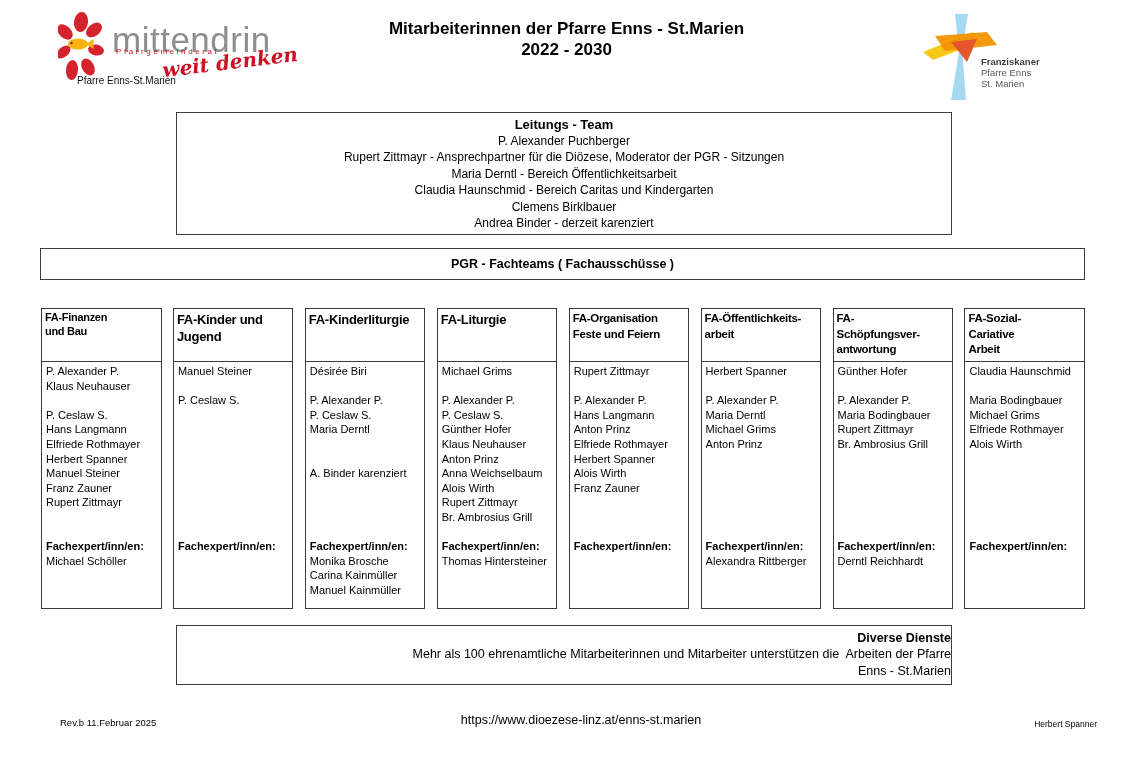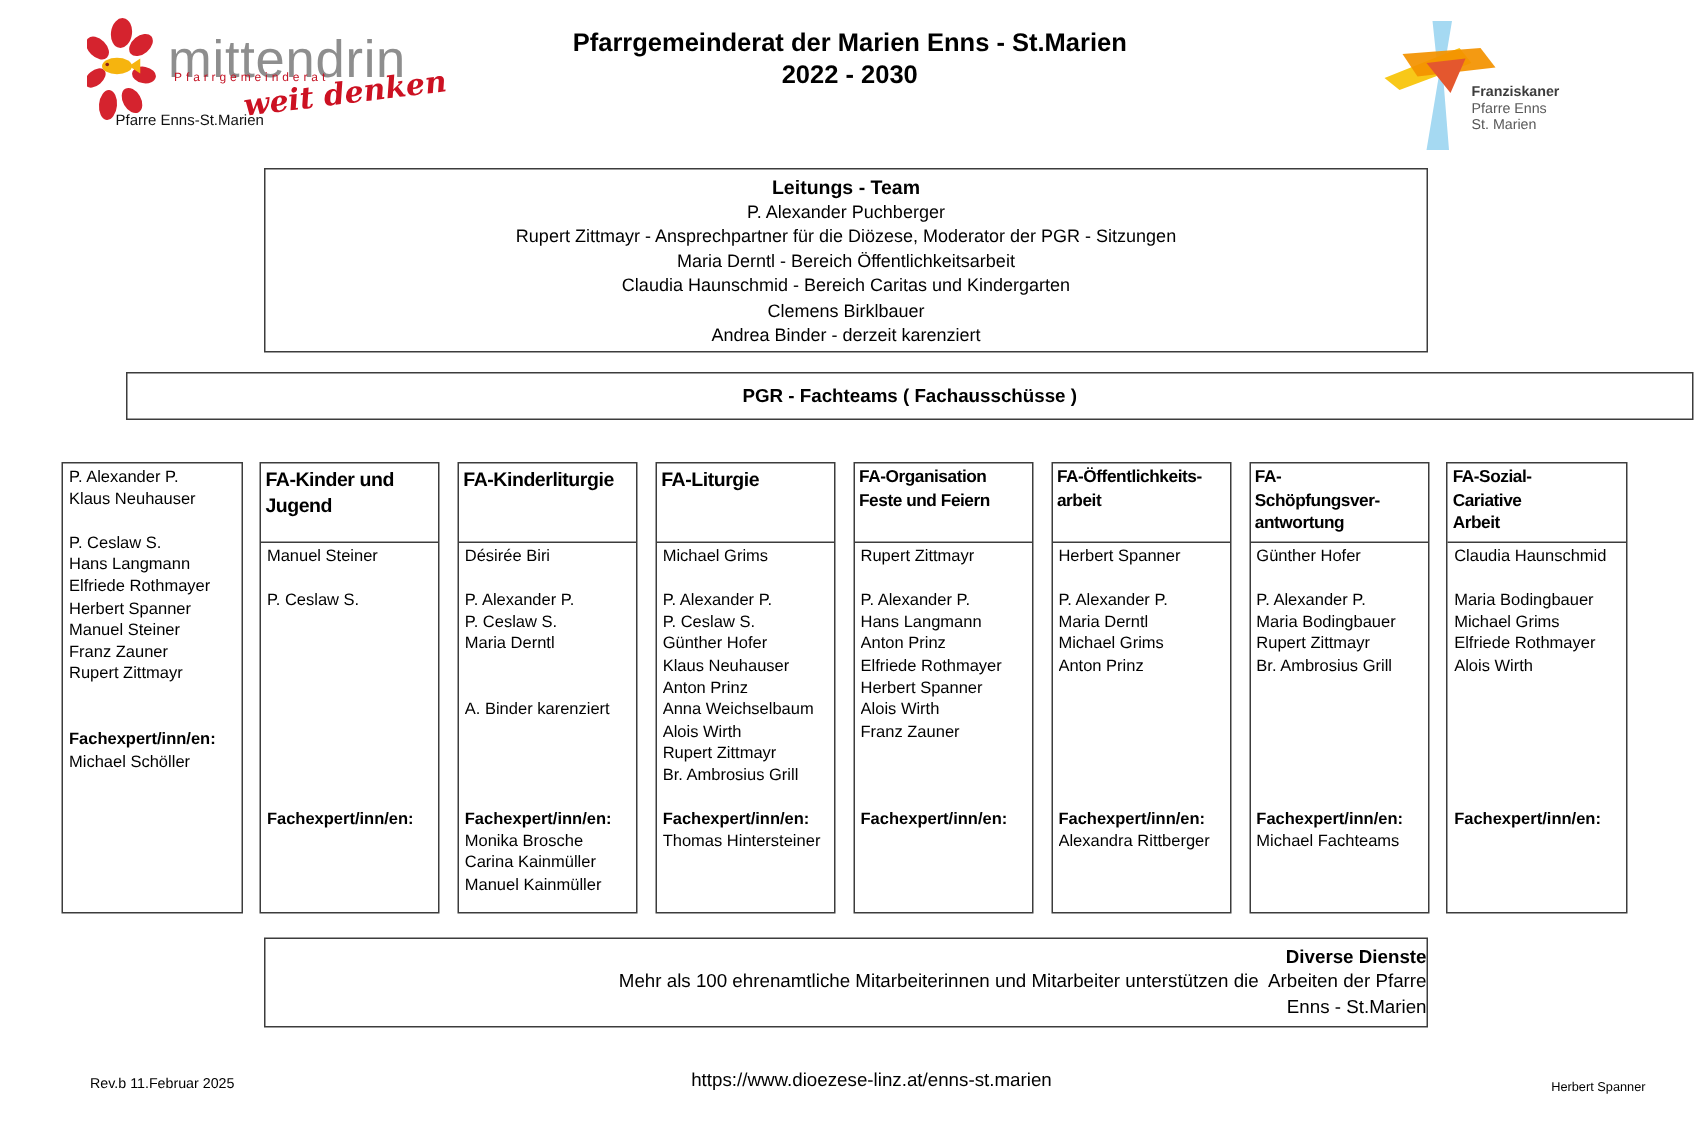--- a/index.html
+++ b/index.html
@@ -31,21 +31,21 @@
 
   
   .leitungs-box { position:absolute; left:176px; top:112px; width:776px; height:123px;
                   border:1px solid #3c3c3c; text-align:center; }
   .leitungs-title { margin-top:3px; font-size:13px; font-weight:bold; line-height:17px; }
   .leitungs-members { font-size:12px; line-height:16.4px; white-space:pre-line; }
 
   
   .banner { position:absolute; left:40px; top:248px; width:1045px; height:32px;
             border:1px solid #3c3c3c; display:flex; align-items:center; justify-content:center;
-            font-weight:bold; font-size:12.5px;margin-left:44px; }
+            font-weight:bold; font-size:12.5px; }
 
   
   .columns { position:absolute; left:41px; top:308px; width:1044px; height:301px;
              display:flex; justify-content:space-between; }
   .column { width:120.5px; border:1px solid #3c3c3c; background:#fff; }
   .col-header { height:53px; border-bottom:1px solid #3c3c3c; font-weight:bold;
                 padding:2px 1px 0 3px; white-space:pre-line; overflow:hidden; letter-spacing:-0.3px; }
   .column:nth-child(1) .col-header { font-size:11px; line-height:13.5px; }
   .column:nth-child(n+2):nth-child(-n+4) .col-header { font-size:13px; line-height:17px; }
   .column:nth-child(n+5) .col-header { font-size:11.5px; line-height:15.5px; }
@@ -85,21 +85,21 @@
       <circle cx="13.5" cy="31" r="1.2" fill="#8c1d18"></circle>
     </g>
   </svg>
   <div class="brand">mittendrin</div>
   <div class="brand-sub">Pfarrgemeinderat</div>
   <div class="slogan">weit denken</div>
   <div class="logo-caption">Pfarre Enns-St.Marien</div>
 </div>
 
 <div class="page-title">
-  <div>Pfarrgemeinderat der Marien Enns - St.Marien</div>
+  <div>Mitarbeiterinnen der Pfarre Enns - St.Marien</div>
   <div>2022 - 2030</div>
 </div>
 
 <div class="logo-right">
   <svg class="cross-svg" width="80" height="90" viewBox="0 0 80 90">
     <polygon points="34,2 47,2 41,38 45,88 30,88 38,40" fill="#a5d9f2"></polygon>
     <polygon points="2,40 52,20 60,30 12,48" fill="#f8c818"></polygon>
     <polygon points="14,24 66,20 76,33 24,39" fill="#f39200" opacity="0.93"></polygon>
     <polygon points="30,30 56,27 46,50" fill="#e4572e"></polygon>
   </svg>
@@ -118,20 +118,22 @@
 Claudia Haunschmid - Bereich Caritas und Kindergarten
 Clemens Birklbauer
 Andrea Binder - derzeit karenziert</div>
 </div>
 
 <div class="banner">PGR - Fachteams ( Fachausschüsse )</div>
 
 <div class="columns">
 
   <div class="column">
+    <div class="col-header">FA-Finanzen
+und Bau</div>
     <div class="col-body">
       <div class="col-members">P. Alexander P.
 Klaus Neuhauser
 
 P. Ceslaw S.
 Hans Langmann
 Elfriede Rothmayer
 Herbert Spanner
 Manuel Steiner
 Franz Zauner
@@ -228,21 +230,21 @@
 Schöpfungsver-
 antwortung</div>
     <div class="col-body">
       <div class="col-members">Günther Hofer
 
 P. Alexander P.
 Maria Bodingbauer
 Rupert Zittmayr
 Br. Ambrosius Grill</div>
       <div class="col-experts-label">Fachexpert/inn/en:</div>
-      <div class="col-experts">Michael Fachteams</div>
+      <div class="col-experts">Derntl Reichhardt</div>
     </div>
   </div>
 
   <div class="column">
     <div class="col-header">FA-Sozial-
 Cariative
 Arbeit</div>
     <div class="col-body">
       <div class="col-members">Claudia Haunschmid
 

